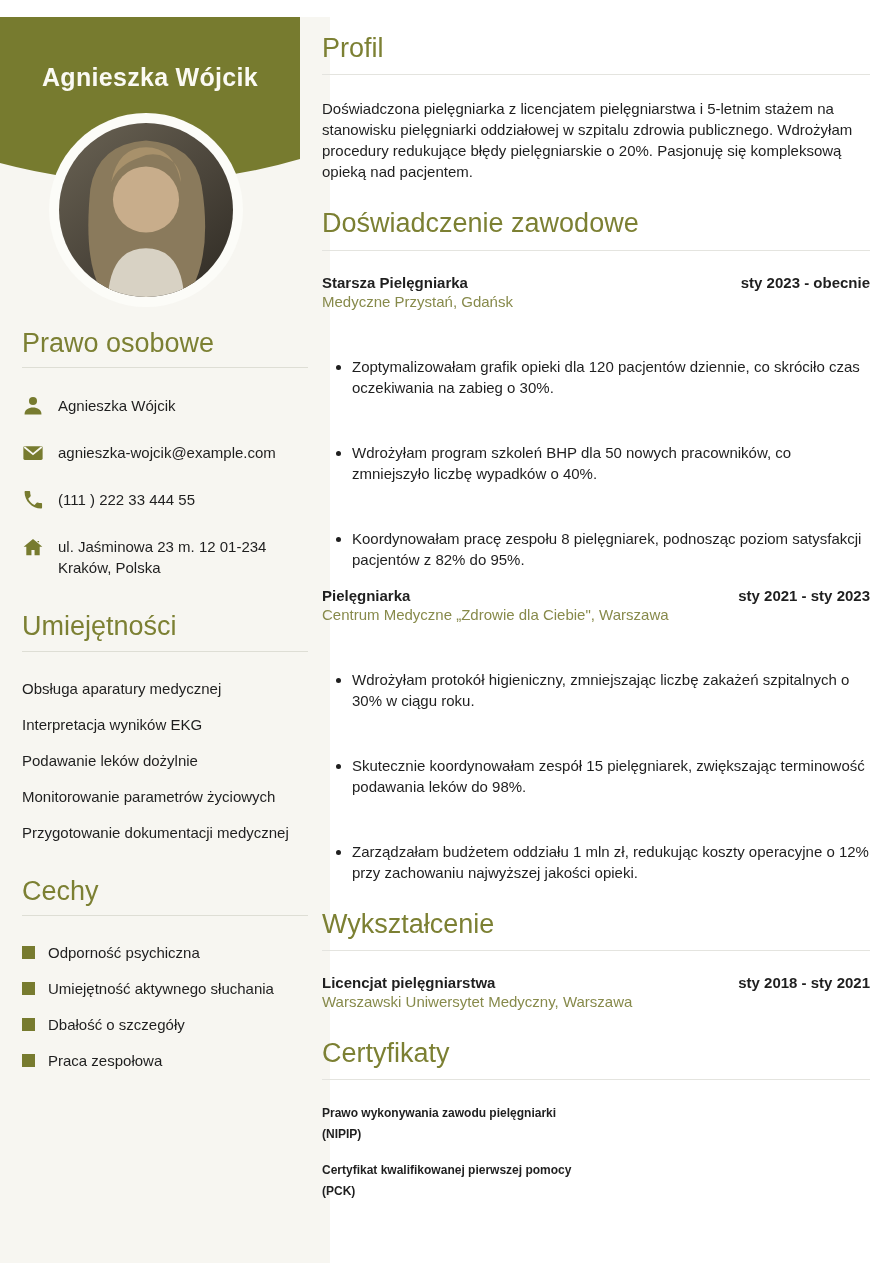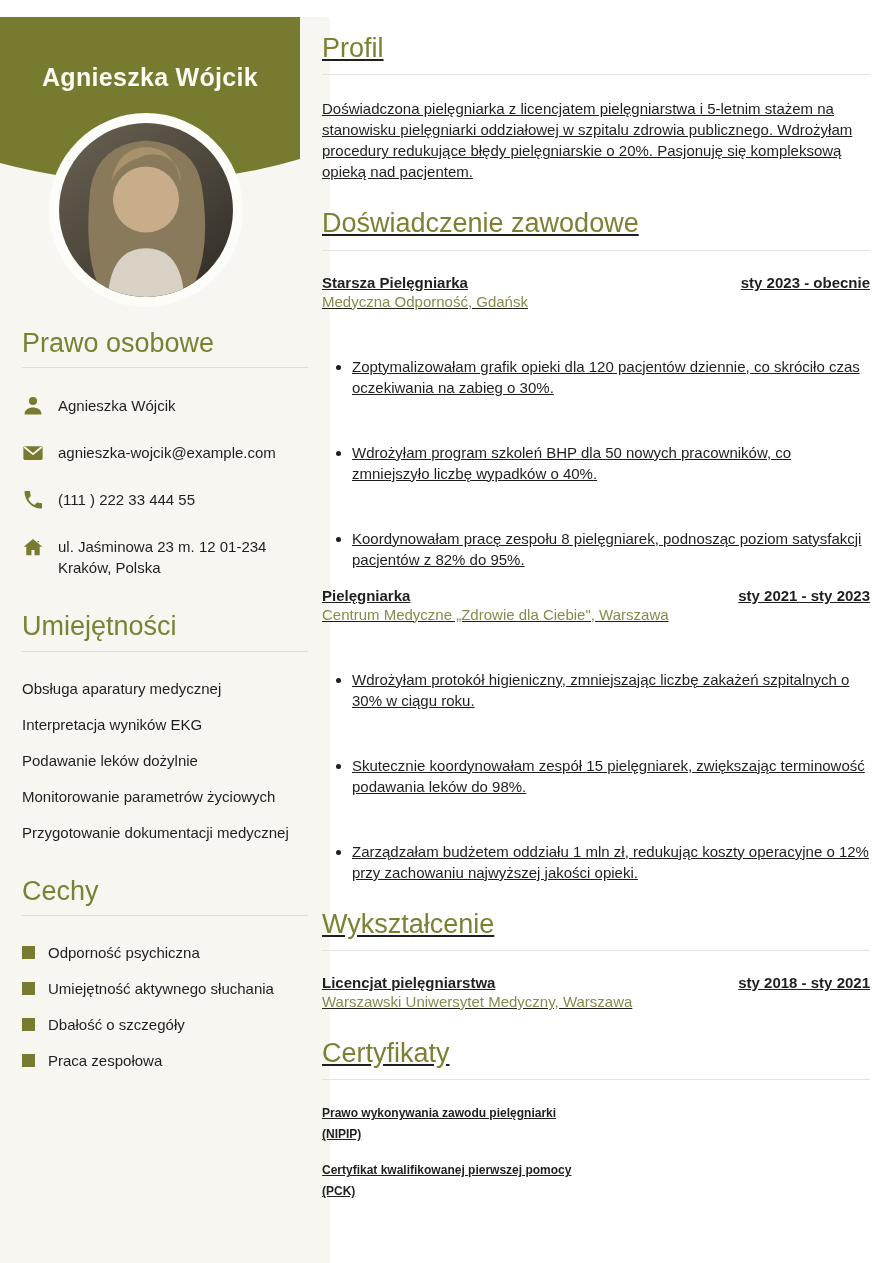--- a/index.html
+++ b/index.html
@@ -33,21 +33,21 @@
 
   .skill { font-size:15px; line-height:21px; margin-bottom:15px; }
   .trait { display:flex; align-items:flex-start; margin-bottom:15px; }
   .sq { flex:0 0 13px; width:13px; height:13px; background:#777B2F; margin:4px 13px 0 0; }
   .trait span.t { font-size:15px; line-height:21px; }
 
   
   .main { position:absolute; left:300px; top:0; width:593px; padding:34px 23px 0 22px; }
   .main h2 { margin-bottom:12px; }
   .rule { border:0; border-top:1px solid #E4E4DF; margin-bottom:23px; }
-  .main-section { margin-bottom:27px;text-decoration:underline; }
+  .main-section { margin-bottom:27px; }
   .profile-text { font-size:15px; line-height:21px; }
 
   .job { margin-bottom:17px; }
   .job-head { display:flex; justify-content:space-between; align-items:baseline; }
   .role { font-size:15px; font-weight:bold; }
   .dates { font-size:15px; font-weight:bold; white-space:nowrap; }
   .company { font-size:15px; color:#878A4B; line-height:21px; margin:0 0 1px; }
   .bullets { margin:0; padding-left:30px; }
   .bullets li { font-size:15px; line-height:21px;margin-top:44px; }
 
@@ -161,21 +161,21 @@
 
     <section class="main-section">
       <h2>Doświadczenie zawodowe</h2>
       <hr class="rule">
 
       <article class="job">
         <div class="job-head">
           <span class="role">Starsza Pielęgniarka</span>
           <span class="dates">sty 2023 - obecnie</span>
         </div>
-        <div class="company">Medyczna Odporność, Gdańsk</div>
+        <div class="company">Medyczne Przystań, Gdańsk</div>
         <ul class="bullets">
           <li>Zoptymalizowałam grafik opieki dla 120 pacjentów dziennie, co skróciło czas oczekiwania na zabieg o 30%.</li>
           <li>Wdrożyłam program szkoleń BHP dla 50 nowych pracowników, co zmniejszyło liczbę wypadków o 40%.</li>
           <li>Koordynowałam pracę zespołu 8 pielęgniarek, podnosząc poziom satysfakcji pacjentów z 82% do 95%.</li>
         </ul>
       </article>
 
       <article class="job">
         <div class="job-head">
           <span class="role">Pielęgniarka</span>

